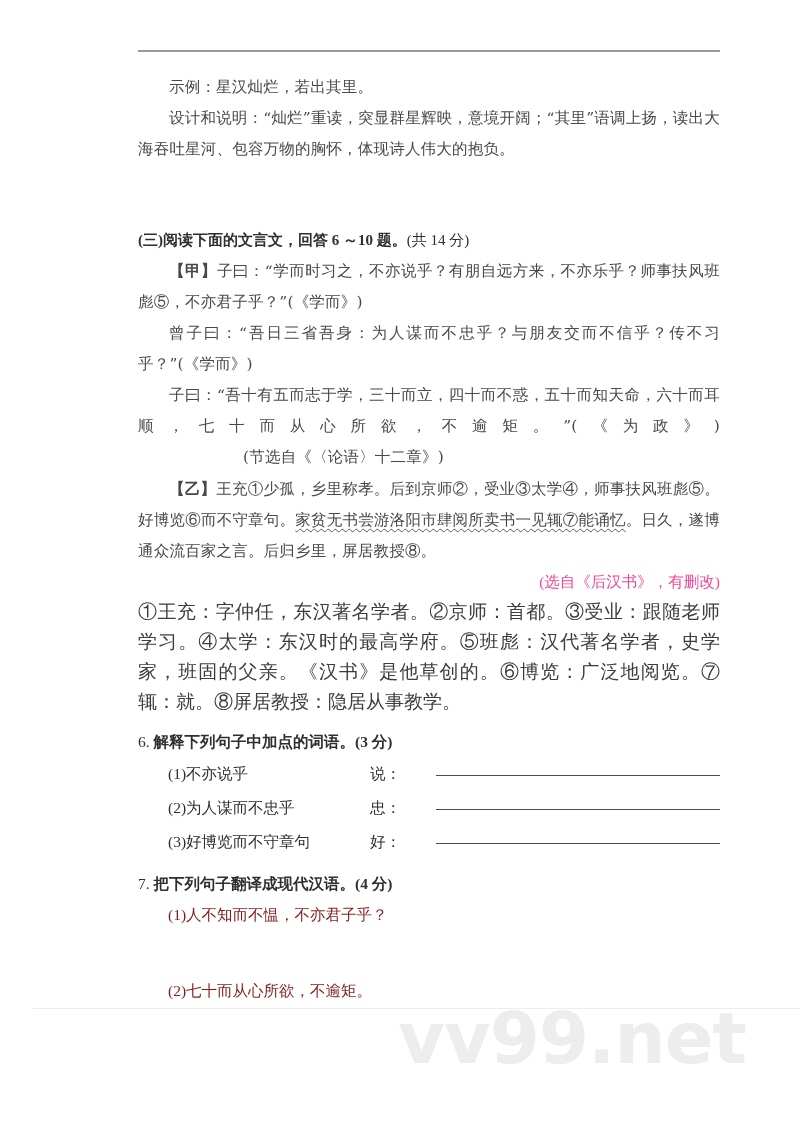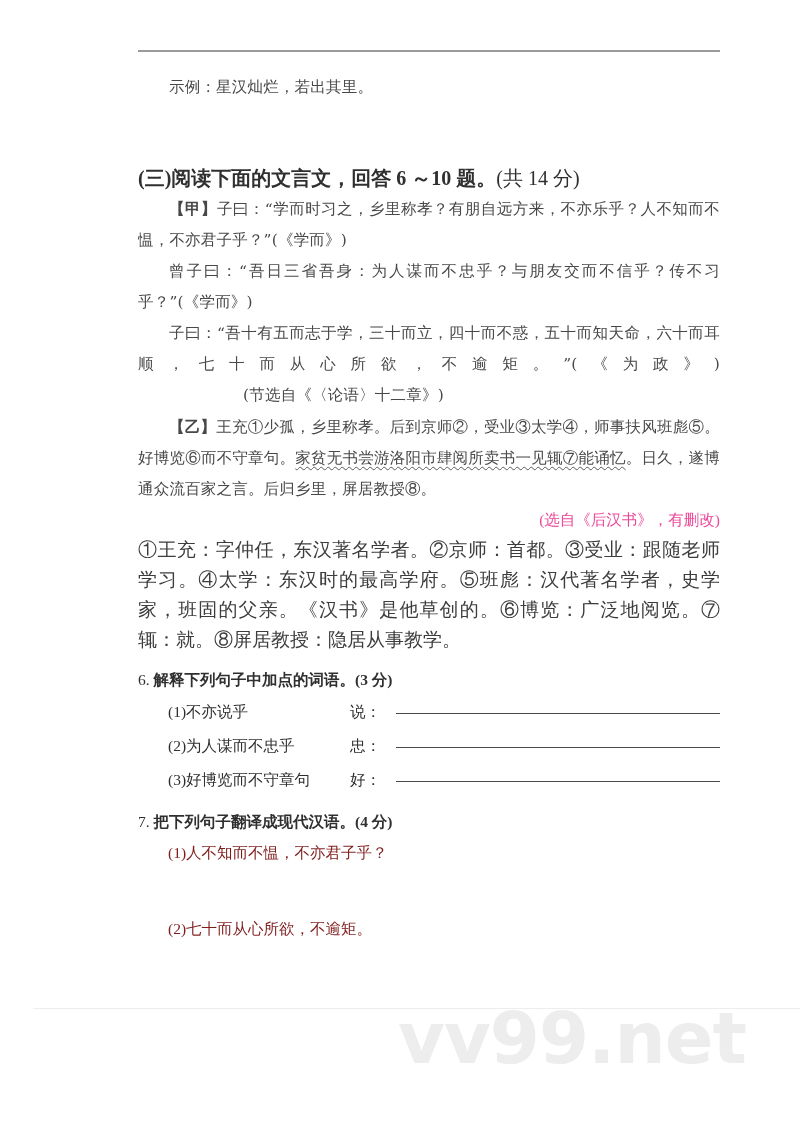--- a/index.html
+++ b/index.html
@@ -69,21 +69,21 @@
     font-family: "DejaVu Serif", "Liberation Serif", serif;
     color: #484848;
   }
 
   .bold { font-weight: bold; }
 
   .spacer-lg { height: 60px; }
   .spacer-sm { height: 10px; }
 
   .section-head {
-    font-size: 20px;
+    font-size: 15px;
     line-height: 30px;
     font-weight: bold;
     color: #2f2f2f;
     margin: 0;
   }
   .section-head .tail { font-weight: normal; }
 
   .attrib-right {
     text-align: right;
     font-size: 15.5px;
@@ -125,20 +125,21 @@
   }
   .q .qnum { font-weight: normal; }
 
   .subq-row {
     display: flex;
     align-items: baseline;
     font-size: 15.5px;
     line-height: 34px;
     padding-left: 30px;
     color: #2f2f2f;
+    gap: 20px;
   }
   .subq-stem {
     width: 182px;
     flex: 0 0 182px;
     white-space: nowrap;
   }
   .subq-key {
     width: 46px;
     flex: 0 0 46px;
     white-space: nowrap;
@@ -180,26 +181,27 @@
 <div class="page">
 
   <div class="page-edge-right"></div>
   <div class="page-edge-bottom"></div>
 
   <div class="content">
 
     <div class="header-rule"></div>
 
     <p class="p kai indent2">示例：星汉灿烂，若出其里。</p>
+    <p class="p kai indent2">设计和说明：“灿烂”重读，突显群星辉映，意境开阔；“其里”语调上扬，读出大海吞吐星河、包容万物的胸怀，体现诗人伟大的抱负。</p>
 
     <div class="spacer-lg"></div>
 
     <p class="section-head"><span>(三)阅读下面的文言文，回答 6 ～10 题。</span><span class="tail">(共 14 分)</span></p>
 
-    <p class="p kai indent2"><span class="bold">【甲】</span><span>子曰：“学而时习之，乡里称孝？有朋自远方来，不亦乐乎？人不知而不愠，不亦君子乎？”(《学而》)</span></p>
+    <p class="p kai indent2"><span class="bold">【甲】</span><span>子曰：“学而时习之，不亦说乎？有朋自远方来，不亦乐乎？师事扶风班彪⑤，不亦君子乎？”(《学而》)</span></p>
 
     <p class="p kai indent2">曾子曰：“吾日三省吾身：为人谋而不忠乎？与朋友交而不信乎？传不习乎？”(《学而》)</p>
 
     <p class="p kai indent2"><span>子曰：“吾十有五而志于学，三十而立，四十而不惑，五十而知天命，六十而耳顺，七十而从心所欲，不逾矩。”(《为政》)</span><span class="attrib-inline">(节选自《〈论语〉十二章》)</span></p>
 
     <p class="p kai indent2"><span class="bold">【乙】</span><span>王充①少孤，乡里称孝。后到京师②，受业③太学④，师事扶风班彪⑤。好博览⑥而不守章句。</span><span class="wavy">家贫无书尝游洛阳市肆阅所卖书一见辄⑦能诵忆</span><span>。日久，遂博通众流百家之言。后归乡里，屏居教授⑧。</span></p>
 
     <p class="attrib-right">(选自《后汉书》，有删改)</p>
 
     <p class="notes">①王充：字仲任，东汉著名学者。②京师：首都。③受业：跟随老师学习。④太学：东汉时的最高学府。⑤班彪：汉代著名学者，史学家，班固的父亲。《汉书》是他草创的。⑥博览：广泛地阅览。⑦辄：就。⑧屏居教授：隐居从事教学。</p>

